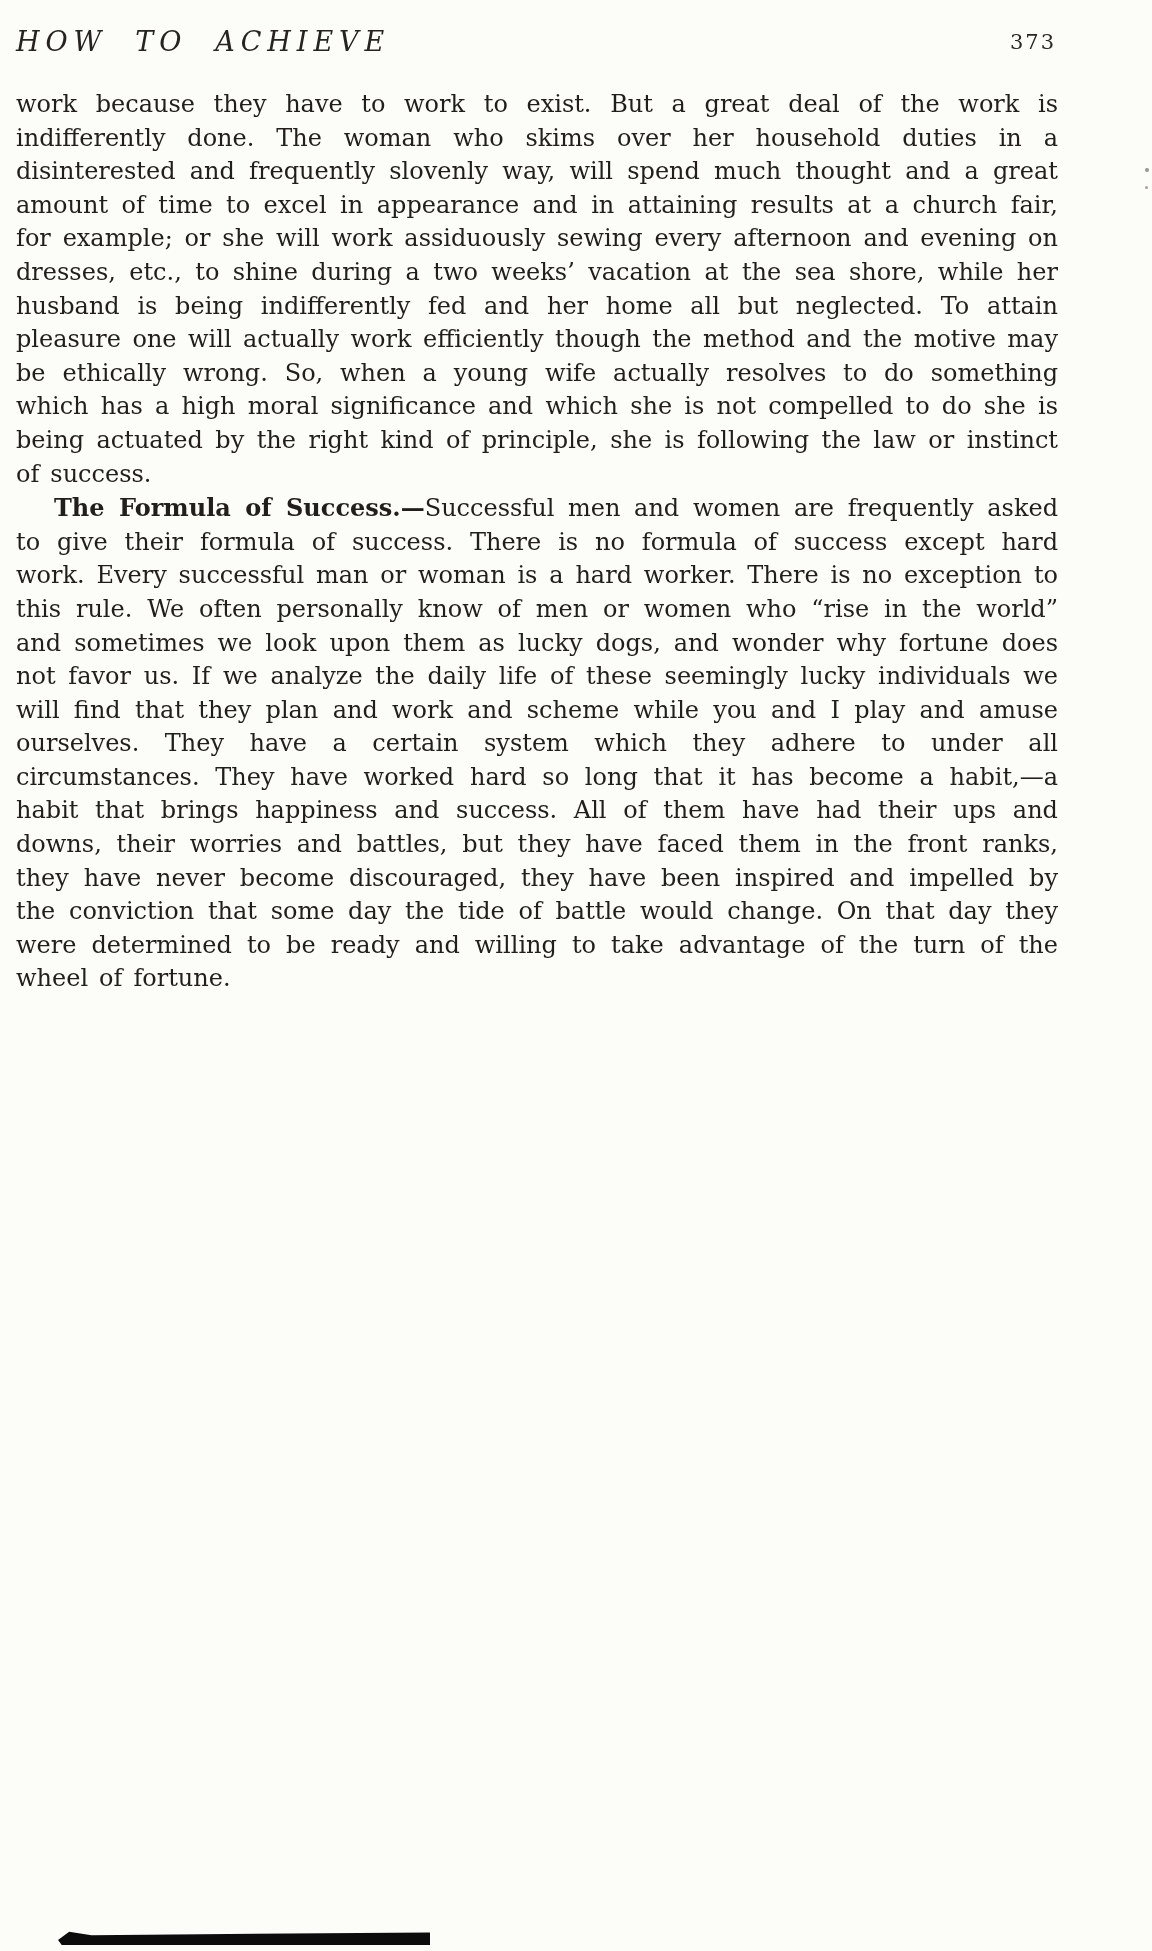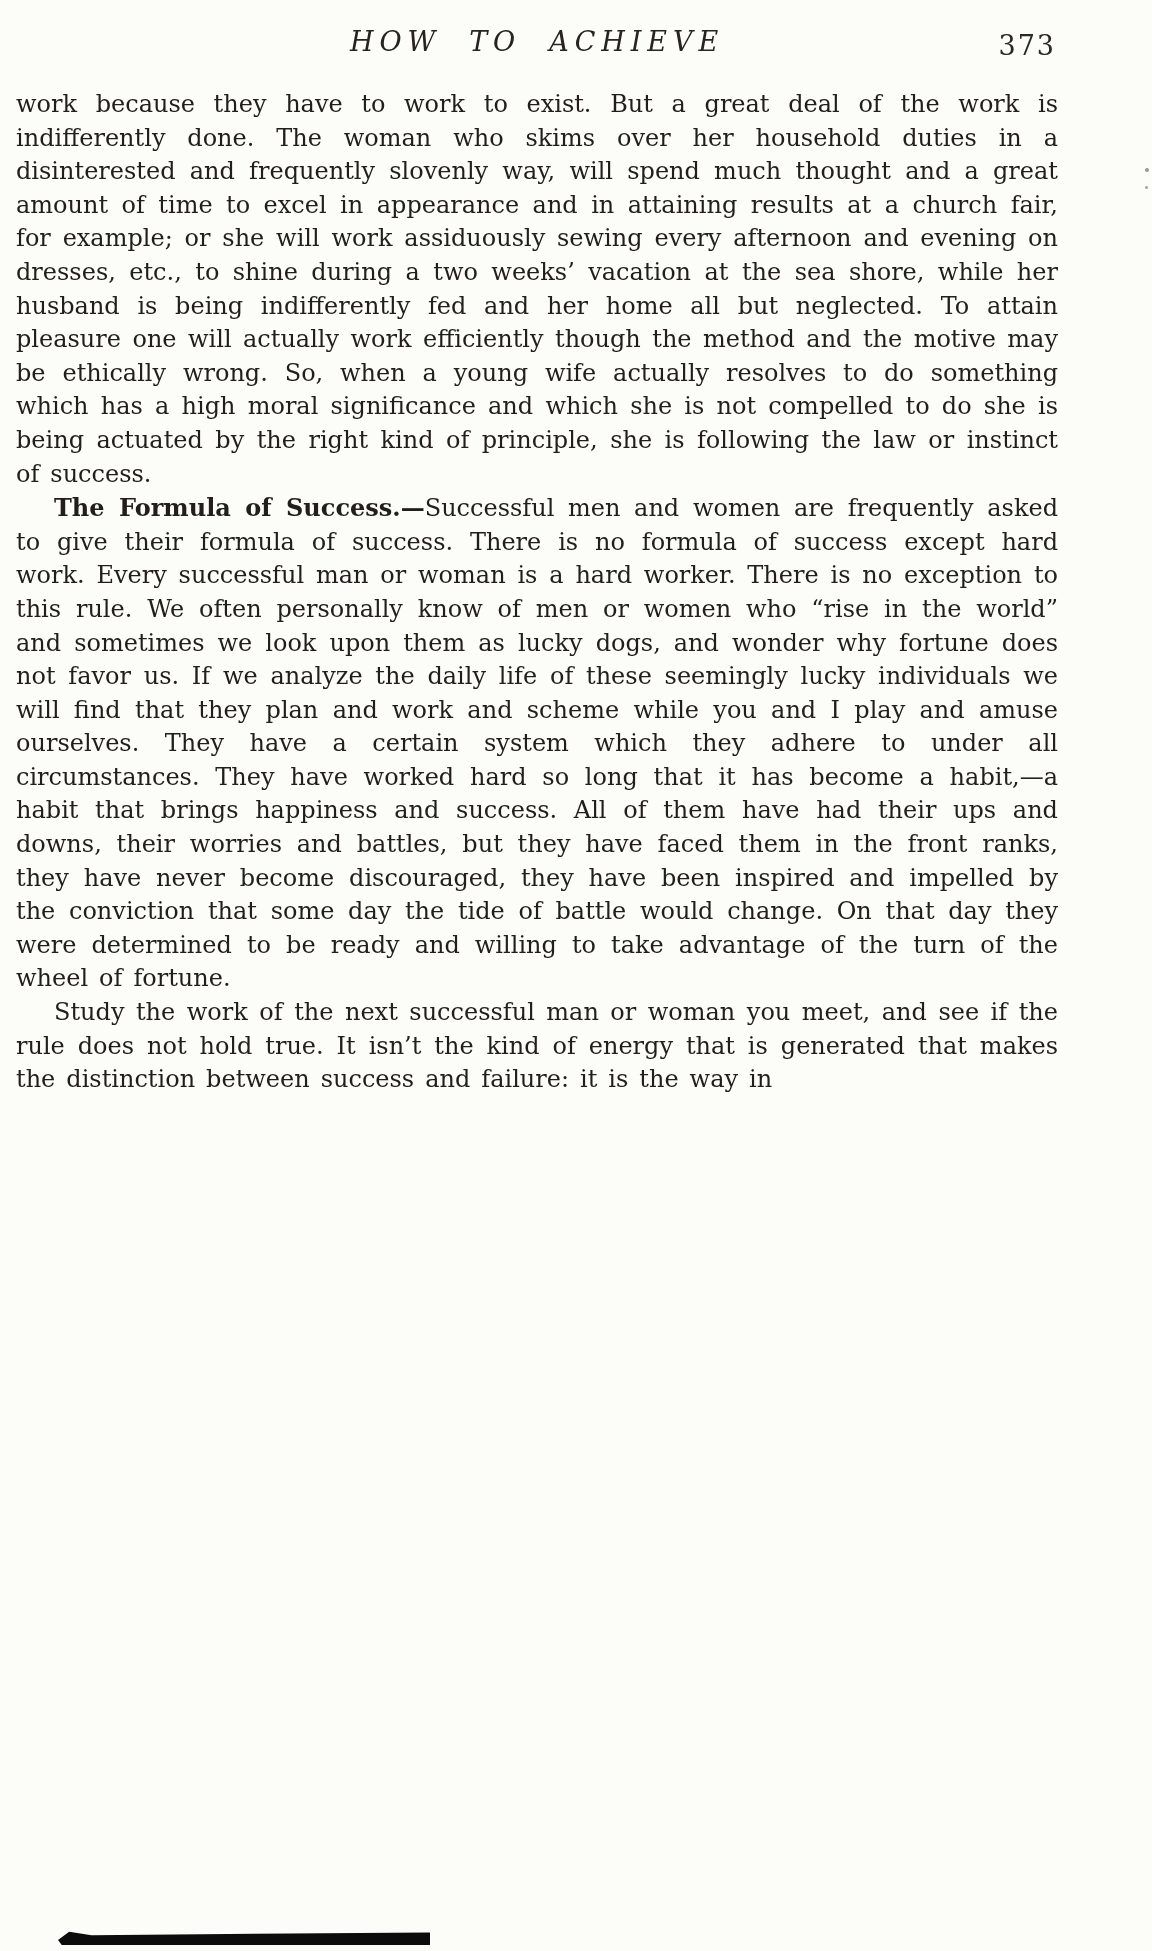--- a/index.html
+++ b/index.html
@@ -14,33 +14,33 @@
     font-family: "DejaVu Serif", "Liberation Serif", serif;
     padding: 20px 94px 0 16px;
     overflow: hidden;
   }
   .header {
     position: relative;
     height: 50px;
     margin-bottom: 18px;
   }
   .running-title {
-    text-align: center;
+    text-align: left;
     font-style: italic;
     font-size: 27px;
     letter-spacing: 0.22em;
     word-spacing: 0.5em;
     padding-top: 6px;
     color: #262320;
   }
   .page-number {
     position: absolute;
     right: 2px;
     top: 10px;
-    font-size: 27px;
+    font-size: 21px;
     letter-spacing: 2px;
     color: #2a2724;
     text-align: center;
   }
   .body-text {
     font-size: 24px;
     line-height: 33.6px;
     text-align: justify;
     word-spacing: 0.14em;
   }
@@ -83,20 +83,19 @@
   <div class="header">
     <div class="running-title">HOW TO ACHIEVE</div>
     <div class="page-number">373</div>
   </div>
 
   <div class="body-text">
     <p class="para"><span>work because they have to work to exist. But a great deal of the work is indifferently done. The woman who skims over her household duties in a disinterested and frequently slovenly way, will spend much thought and a great amount of time to excel in appearance and in attaining results at a church fair, for example; or she will work assiduously sewing every afternoon and evening on dresses, etc., to shine during a two weeks’ vacation at the sea shore, while her husband is being indifferently fed and her home all but neglected. To attain pleasure one will actually work efficiently though the method and the motive may be ethically wrong. So, when a young wife actually resolves to do something which has a high moral significance and which she is not compelled to do she is being actuated by the right kind of principle, she is following the law or instinct of success.</span></p>
 
     <p class="para indented"><span class="lead">The Formula of Success.—</span><span>Successful men and women are frequently asked to give their formula of success. There is no formula of success except hard work. Every successful man or woman is a hard worker. There is no exception to this rule. We often personally know of men or women who “rise in the world” and sometimes we look upon them as lucky dogs, and wonder why fortune does not favor us. If we analyze the daily life of these seemingly lucky individuals we will find that they plan and work and scheme while you and I play and amuse ourselves. They have a certain system which they adhere to under all circumstances. They have worked hard so long that it has become a habit,—a habit that brings happiness and success. All of them have had their ups and downs, their worries and battles, but they have faced them in the front ranks, they have never become discouraged, they have been inspired and impelled by the conviction that some day the tide of battle would change. On that day they were determined to be ready and willing to take advantage of the turn of the wheel of fortune.</span></p>
 
-    <p class="para indented"><span>Study the work of the next successful man or woman you meet, and see if the rule does not hold true. It isn’t the kind of energy that is generated that makes the distinction between success and failure: it is the way in</span></p>
   </div>
 
   <div class="scan-bar"></div>
   <div class="edge-speck"></div>
   <div class="edge-speck2"></div>
 
 </div>
 
 </body></html>

